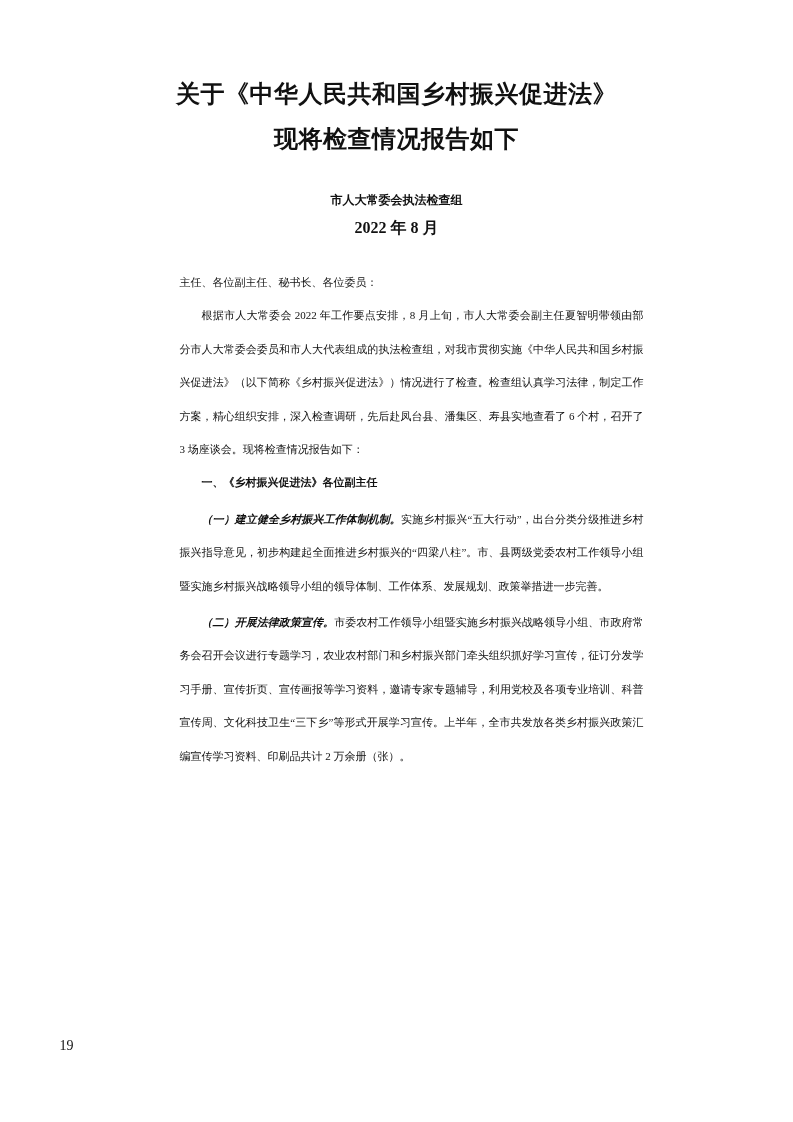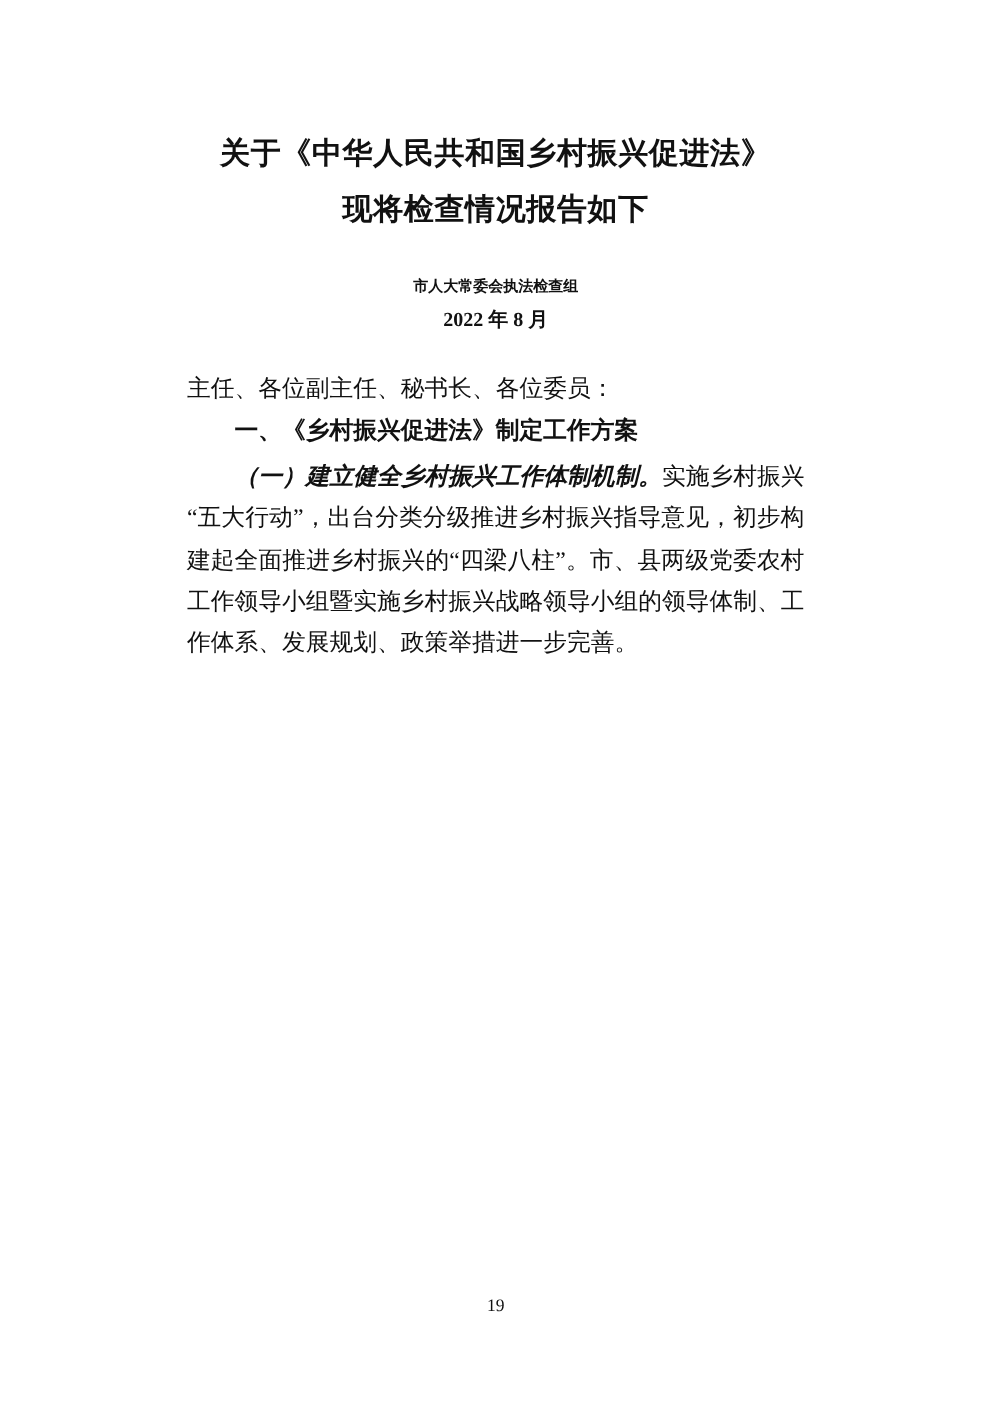--- a/index.html
+++ b/index.html
@@ -7,21 +7,21 @@
     padding: 0;
     background: #ffffff;
   }
   .page {
     position: relative;
     width: 674px;
     height: 1122px;
     margin: 0 auto;
     background: #ffffff;
     box-sizing: border-box;
-    padding: 101px 90px 0 90px;
+    padding: 72px 90px 0 90px;
     color: #111111;
     font-family: "Liberation Serif", "DejaVu Serif", serif;
     overflow: hidden;
   }
   .doc-title {
     text-align: center;
     font-size: 24px;
     font-weight: 700;
     line-height: 45px;
     letter-spacing: 0.5px;
@@ -34,23 +34,24 @@
     line-height: 28px;
   }
   .date-line {
     text-align: center;
     font-size: 16px;
     font-weight: 700;
     line-height: 28px;
   }
   .body-text {
     margin-top: 24px;
-    font-size: 19px;
+    font-size: 11px;
     line-height: 33.4px;
     text-align: justify;
+    margin-left: 30px;
   }
   .body-text p {
     margin: 0;
     padding: 0;
   }
   .salutation {
     text-indent: 0;
   }
   .para {
     text-indent: 2em;
@@ -67,21 +68,20 @@
   .sub-lead {
     font-weight: 700;
     font-style: italic;
     font-family: Liberation Serif, serif;
   }
   .page-number {
     position: absolute;
     top: 1036px;
     left: 0;
     right: 0;
-    text-align: center;
     font-size: 14px;
     line-height: 20px;
     color: #111111;
   }
 </style>
 </head>
 <body>
 
 <div class="page">
 
@@ -90,25 +90,27 @@
     <div>现将检查情况报告如下</div>
   </div>
 
   <div class="byline">市人大常委会执法检查组</div>
   <div class="date-line">2022 年 8 月</div>
 
   <div class="body-text">
 
     <p class="salutation">主任、各位副主任、秘书长、各位委员：</p>
 
+    <p class="para">根据市人大常委会 2022 年工作要点安排，8 月上旬，市人大常委会副主任夏智明带领由部分市人大常委会委员和市人大代表组成的执法检查组，对我市贯彻实施《中华人民共和国乡村振兴促进法》（以下简称《乡村振兴促进法》）情况进行了检查。检查组认真学习法律，制定工作方案，精心组织安排，深入检查调研，先后赴凤台县、潘集区、寿县实地查看了 6 个村，召开了 3 场座谈会。现将检查情况报告如下：</p>
 
-    <p class="section-heading">一、《乡村振兴促进法》制定工作方案</p>
+    <p class="section-heading">一、《乡村振兴促进法》各位副主任</p>
 
 
     <p class="sub-para"><span class="sub-lead">（一）建立健全乡村振兴工作体制机制。</span><span>实施乡村振兴“五大行动”，出台分类分级推进乡村振兴指导意见，初步构建起全面推进乡村振兴的“四梁八柱”。市、县两级党委农村工作领导小组暨实施乡村振兴战略领导小组的领导体制、工作体系、发展规划、政策举措进一步完善。</span></p>
 
+    <p class="sub-para"><span class="sub-lead">（二）开展法律政策宣传。</span><span>市委农村工作领导小组暨实施乡村振兴战略领导小组、市政府常务会召开会议进行专题学习，农业农村部门和乡村振兴部门牵头组织抓好学习宣传，征订分发学习手册、宣传折页、宣传画报等学习资料，邀请专家专题辅导，利用党校及各项专业培训、科普宣传周、文化科技卫生“三下乡”等形式开展学习宣传。上半年，全市共发放各类乡村振兴政策汇编宣传学习资料、印刷品共计 2 万余册（张）。</span></p>
 
 
   </div>
 
   <div class="page-number">19</div>
 
 </div>
 
 </body></html>

